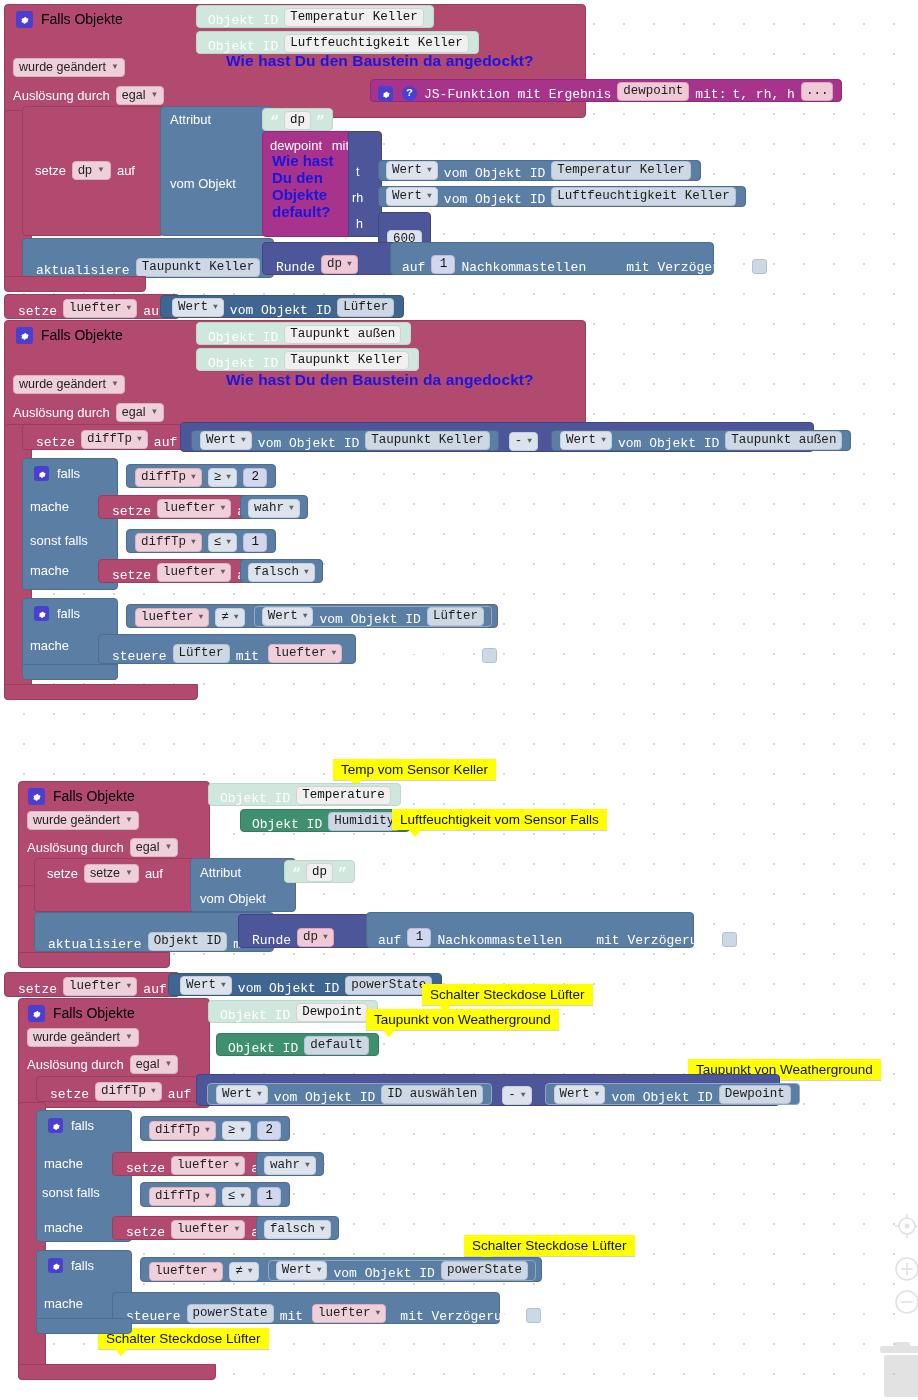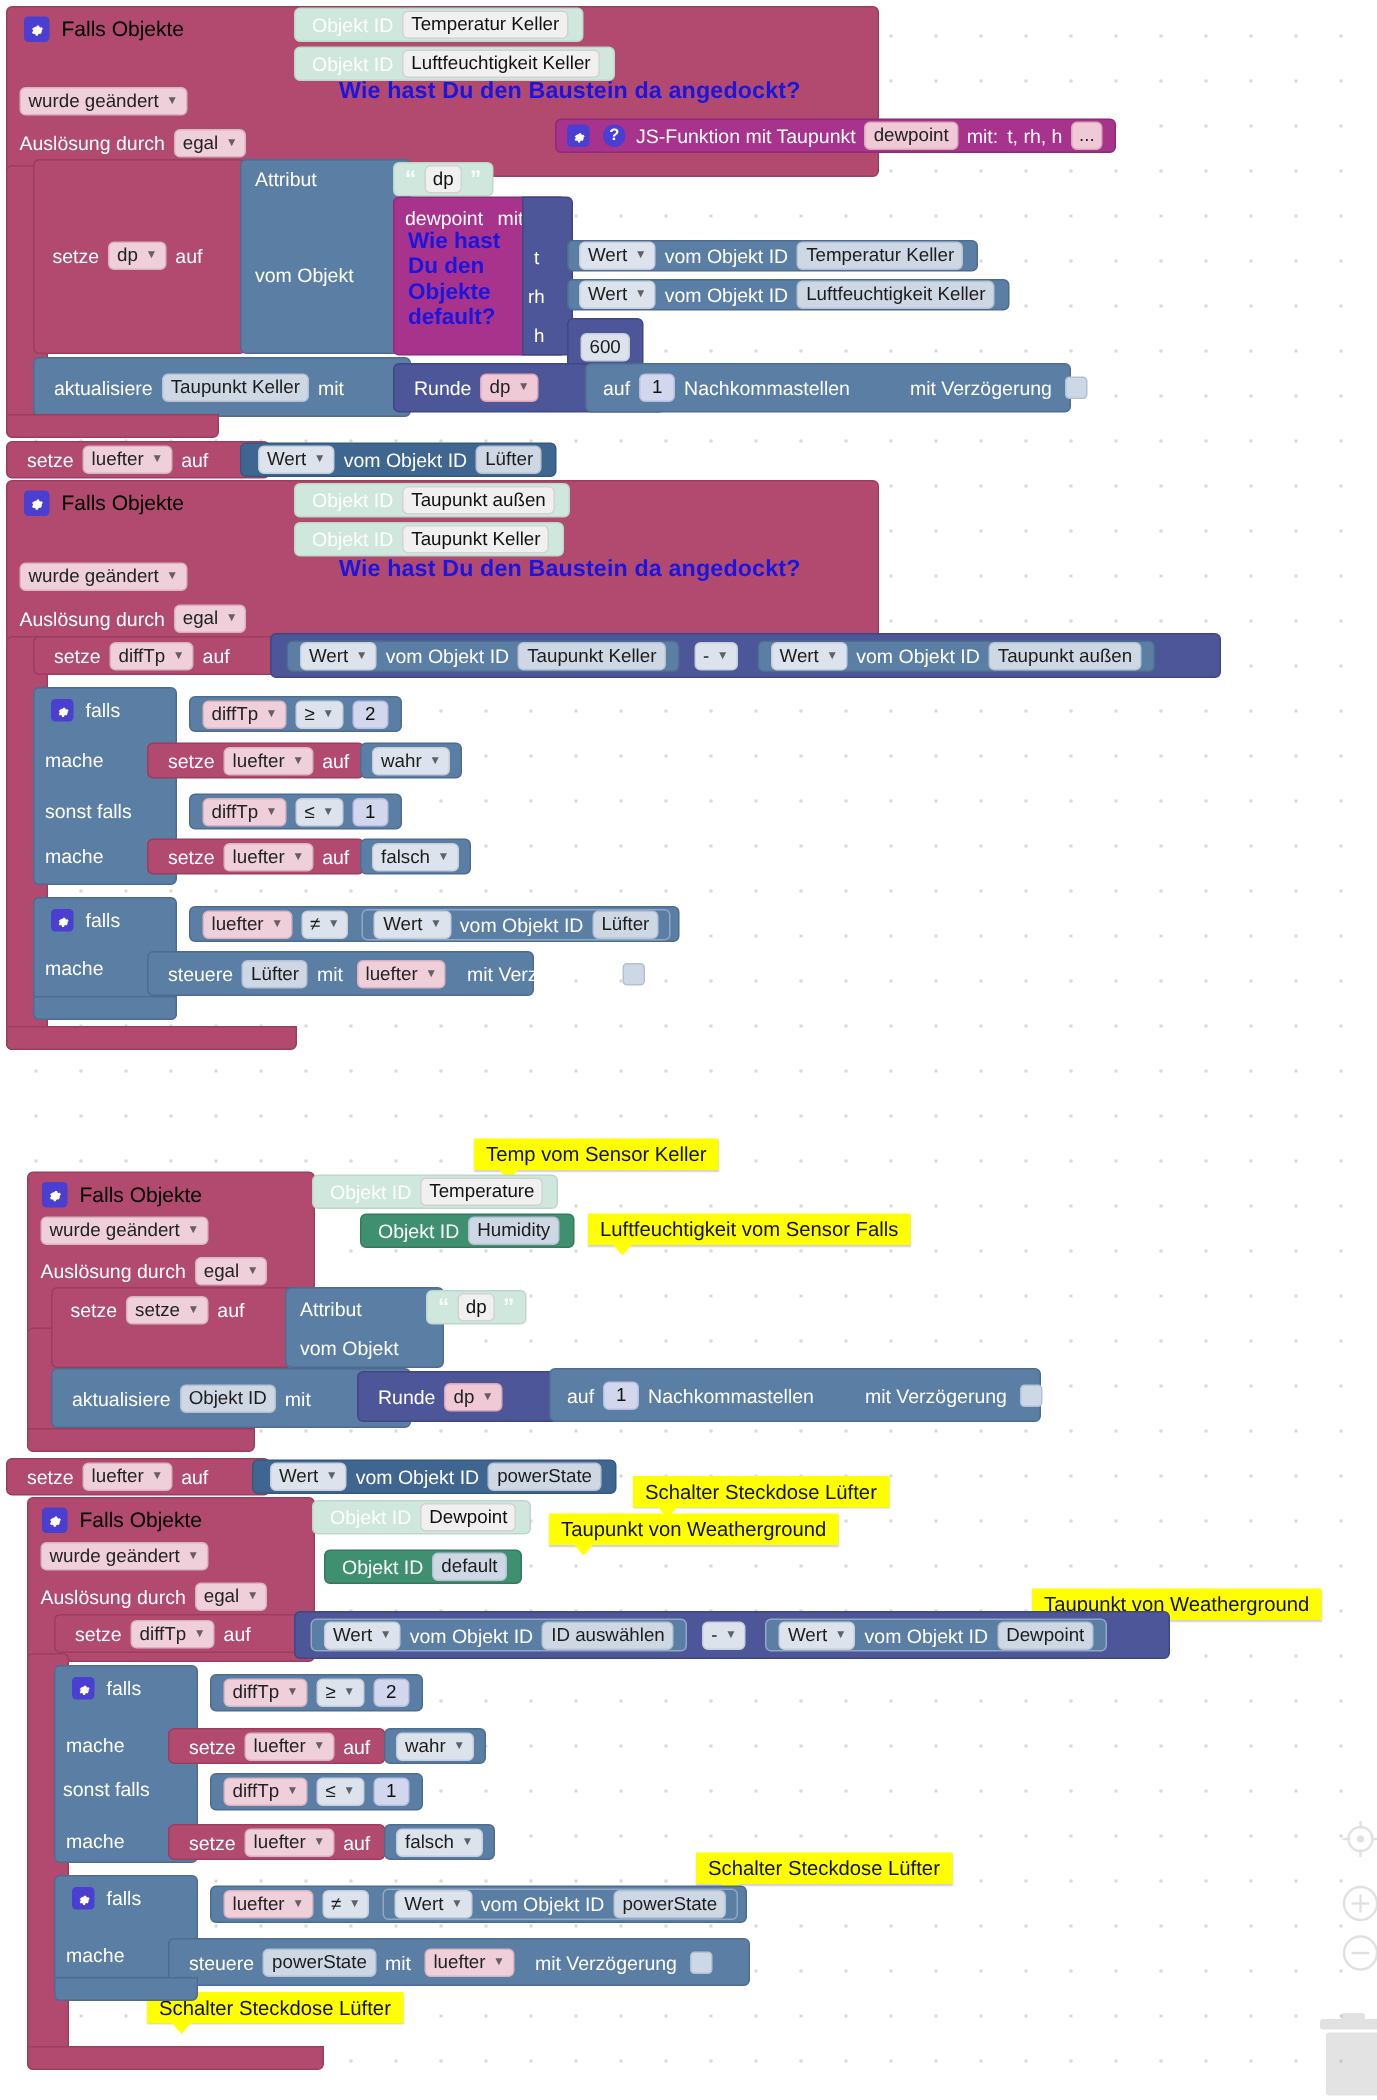--- a/index.html
+++ b/index.html
@@ -17,23 +17,24 @@
   .canvas{position:absolute;inset:0;}
   .abs{position:absolute;}
 
   
   .blk{
     position:absolute;
     box-sizing:border-box;
     border-radius:4px;
     color:#ffffff;
     display:flex;
-    align-items:center;
+    align-items:flex-end;
     white-space:nowrap;
     line-height:1;
+    font-family:Liberation Mono, monospace;
   }
   .c-rose   {background:#b14a6e;border:1px solid #9c3c5e;}
   .c-blue   {background:#5b7ea5;border:1px solid #4d6c90;}
   .c-blue-d {background:#3f6690;border:1px solid #34587e;}
   .c-navy   {background:#4d5699;border:1px solid #3f4782;}
   .c-mint   {background:#cfe7dc;border:1px solid #bcd8cb;color:#ffffff;}
   .c-green  {background:#3f9070;border:1px solid #35795f;}
   .c-magenta{background:#a8338c;border:1px solid #8e2a76;}
 
   
@@ -149,21 +150,21 @@
   </div>
 
   <div class="blk c-magenta" style="left:370px;top:79px;height:23px;padding:0 5px 0 3px;">
     <span class="gear" style="width:15px;height:15px;">
       <svg width="10" height="10" viewBox="0 0 24 24" fill="#ffffff">
           <path d="M12 8a4 4 0 100 8 4 4 0 000-8zm0 6a2 2 0 110-4 2 2 0 010 4z"></path>
           <path d="M19.4 13l1.6-1.2-1.6-2.8-1.9.6a6.9 6.9 0 00-1.7-1l-.3-2h-3.2l-.3 2c-.6.2-1.2.6-1.7 1l-1.9-.6L5 11.8 6.6 13a6 6 0 000 2L5 16.2 6.6 19l1.9-.6c.5.4 1.1.8 1.7 1l.3 2h3.2l.3-2c.6-.2 1.2-.6 1.7-1l1.9.6 1.6-2.8L19.4 15a6 6 0 000-2z"></path>
         </svg>
     </span>
     <span class="qm">?</span>
-    <span class="lbl">JS-Funktion mit Taupunkt</span>
+    <span class="lbl">JS-Funktion mit Ergebnis</span>
     <span class="fld dp">dewpoint</span>
     <span class="lbl">mit:</span>
     <span class="lbl">t, rh, h</span>
     <span class="fld dp" style="padding:1px 4px;">...</span>
   </div>
 
 
   <div class="abs c-rose" style="left:22px;top:106px;width:140px;height:128px;border-radius:4px;border:1px solid #9c3c5e;background:#b14a6e;"></div>
   <div class="abs" style="left:32px;top:161px;display:flex;align-items:center;color:#fff;">
     <span class="lbl">setze</span>
@@ -431,21 +432,21 @@
         <span>luefter</span>
         <span class="caret">▼</span>
       </span>
     <span class="lbl" style="margin-left:8px;">mit Verzögerung</span>
     <span class="chk"></span>
   </div>
 
   <div class="abs" style="left:22px;top:664px;width:94px;height:14px;background:#5b7ea5;border:1px solid #4d6c90;border-radius:0 0 4px 4px;"></div>
   <div class="abs" style="left:4px;top:684px;width:192px;height:14px;background:#b14a6e;border:1px solid #9c3c5e;border-radius:0 0 4px 4px;"></div>
 
-  <div class="note" style="left:316px;top:759px;">Temp vom Sensor Keller</div>
+  <div class="note" style="left:333px;top:759px;">Temp vom Sensor Keller</div>
 
   <div class="spine" style="left:18px;top:781px;width:190px;height:108px;"></div>
   <div class="spine" style="left:18px;top:885px;width:26px;height:80px;"></div>
 
   <div class="abs" style="left:24px;top:785px;display:flex;align-items:center;height:22px;">
     <span class="gear">
       <svg width="11" height="11" viewBox="0 0 24 24" fill="#ffffff">
           <path d="M12 8a4 4 0 100 8 4 4 0 000-8zm0 6a2 2 0 110-4 2 2 0 010 4z"></path>
           <path d="M19.4 13l1.6-1.2-1.6-2.8-1.9.6a6.9 6.9 0 00-1.7-1l-.3-2h-3.2l-.3 2c-.6.2-1.2.6-1.7 1l-1.9-.6L5 11.8 6.6 13a6 6 0 000 2L5 16.2 6.6 19l1.9-.6c.5.4 1.1.8 1.7 1l.3 2h3.2l.3-2c.6-.2 1.2-.6 1.7-1l1.9.6 1.6-2.8L19.4 15a6 6 0 000-2z"></path>
         </svg>

